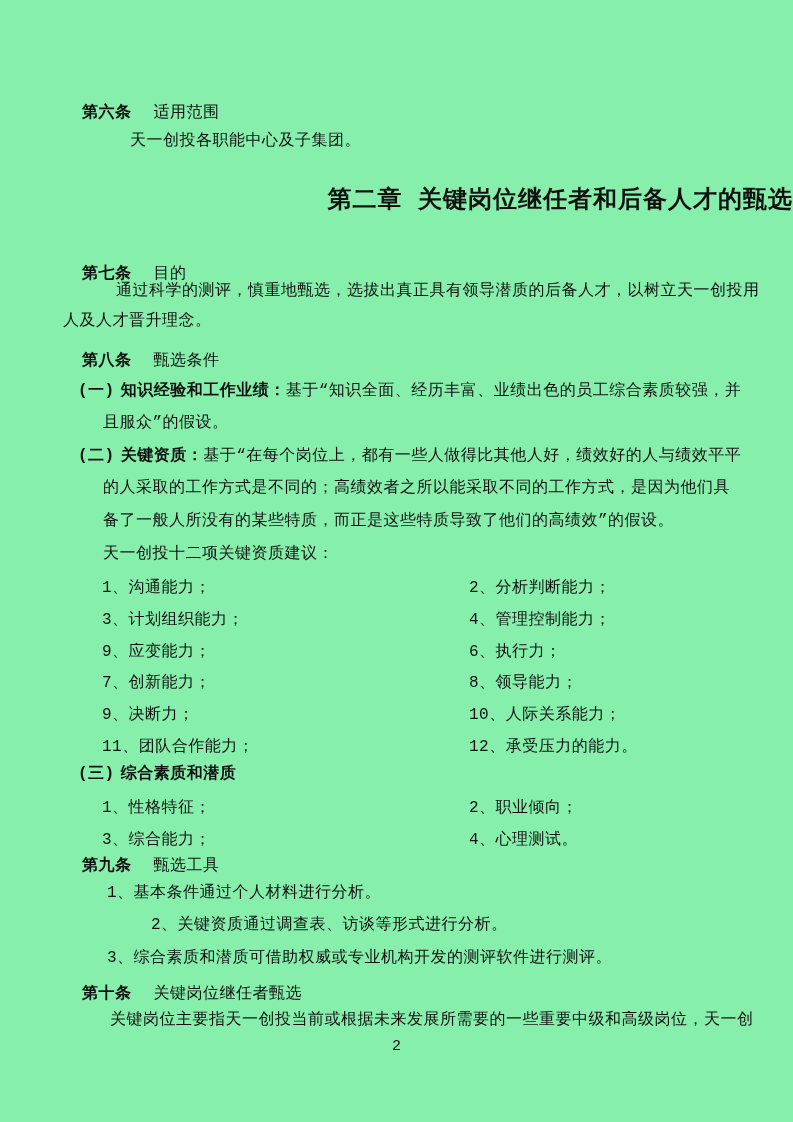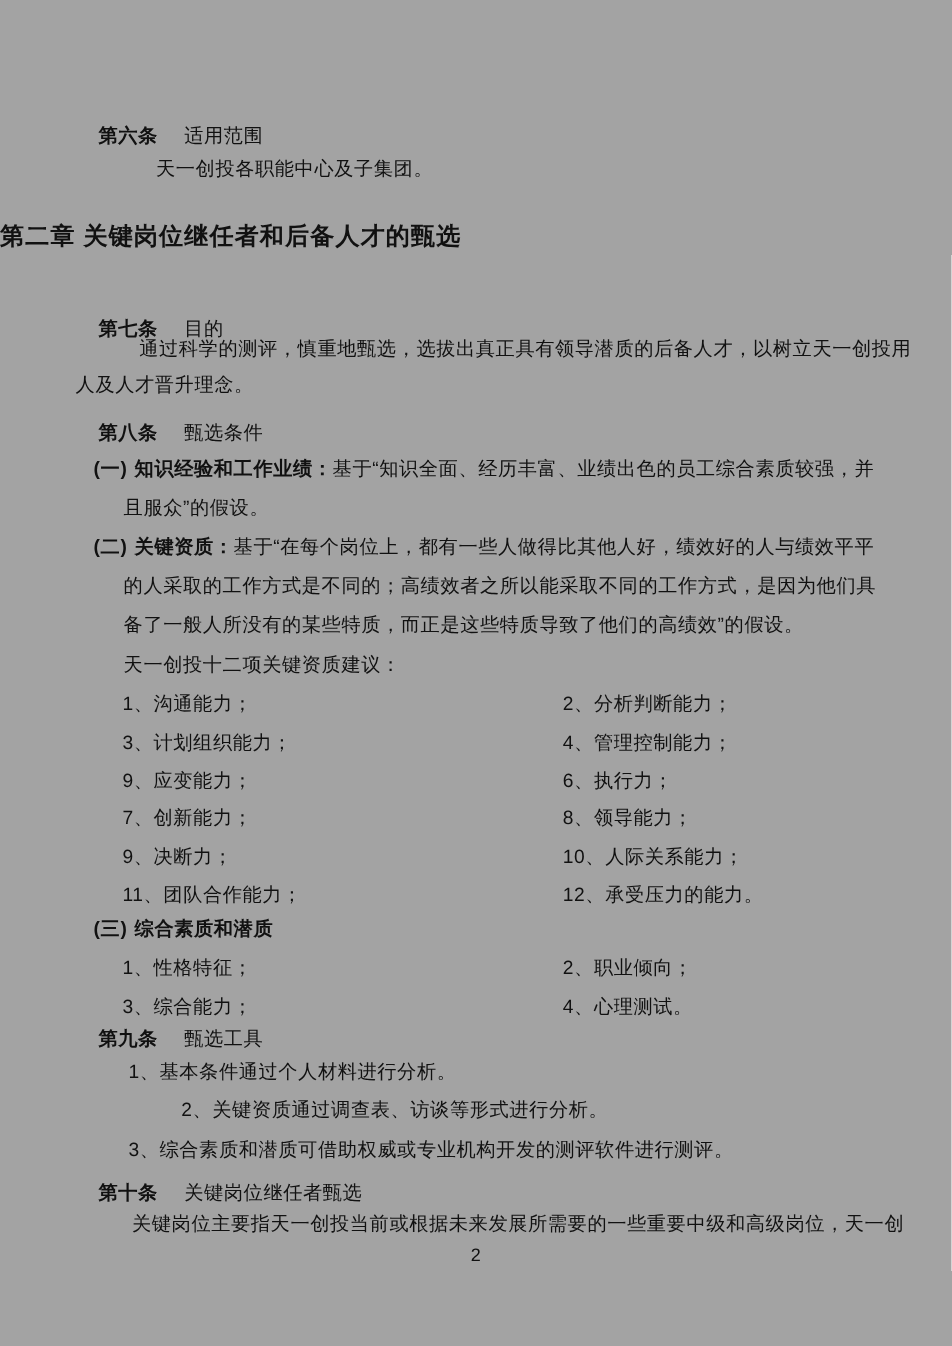--- a/index.html
+++ b/index.html
@@ -4,41 +4,41 @@
 <style>
   html, body {
     margin: 0;
     padding: 0;
     background: #ffffff;
   }
   .page {
     position: relative;
     width: 793px;
     height: 1122px;
-    background: #a3a3a3;
+    background: #86efac;
     color: #111111;
-    font-family: Liberation Sans, sans-serif;
+    font-family: Liberation Mono, monospace;
     font-size: 16px;
     overflow: hidden;
   }
   .line {
     position: absolute;
     white-space: nowrap;
     line-height: 1.2;
     letter-spacing: 0.5px;
   }
   .hdr .label { font-weight: bold; margin-right: 22px; }
   .hdr .title { font-weight: normal; }
   .chapter {
     position: absolute;
     left: 0;
     width: 100%;
-    text-align: left;
+    text-align: right;
     font-weight: bold;
-    font-size: 20px;
+    font-size: 24px;
     letter-spacing: 1px;
   }
   .item-label { font-weight: bold; margin-right: 6px; }
   .item-lead  { font-weight: bold; }
   .col2 { position: absolute; left: 367px; top: 0; white-space: nowrap; }
   .list-row { position: absolute; white-space: nowrap; letter-spacing: 0.5px; }
   .page-number {
     position: absolute;
     left: 0;
     width: 100%;

